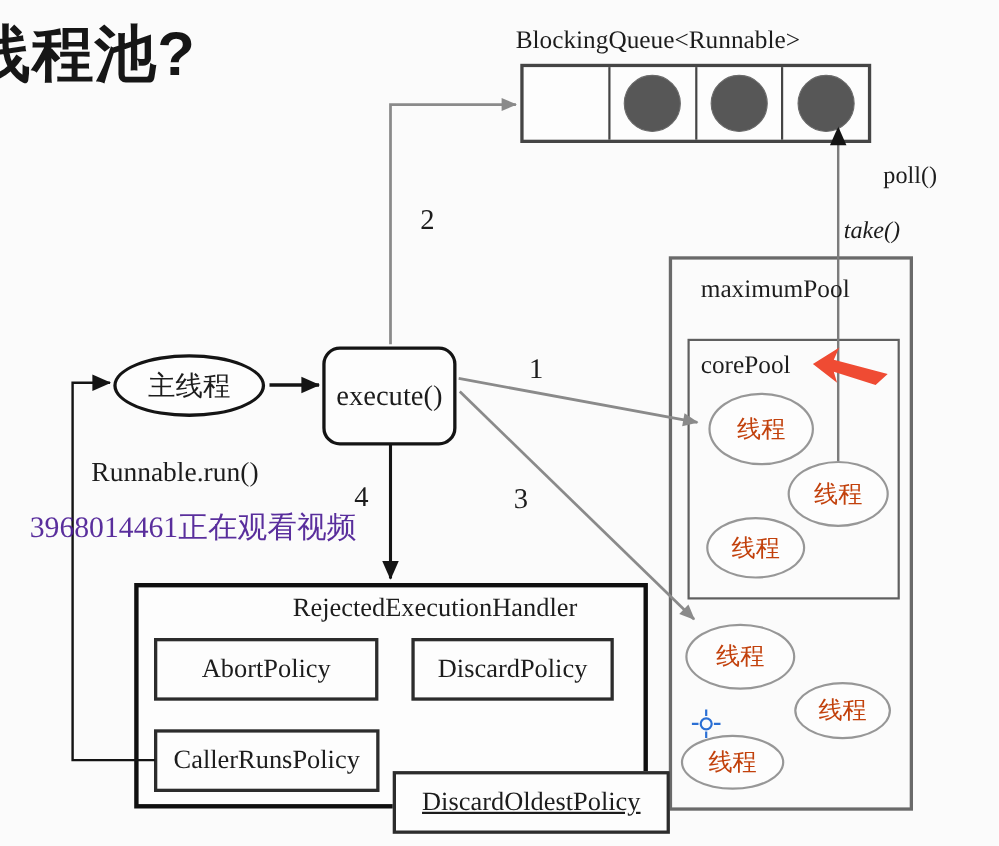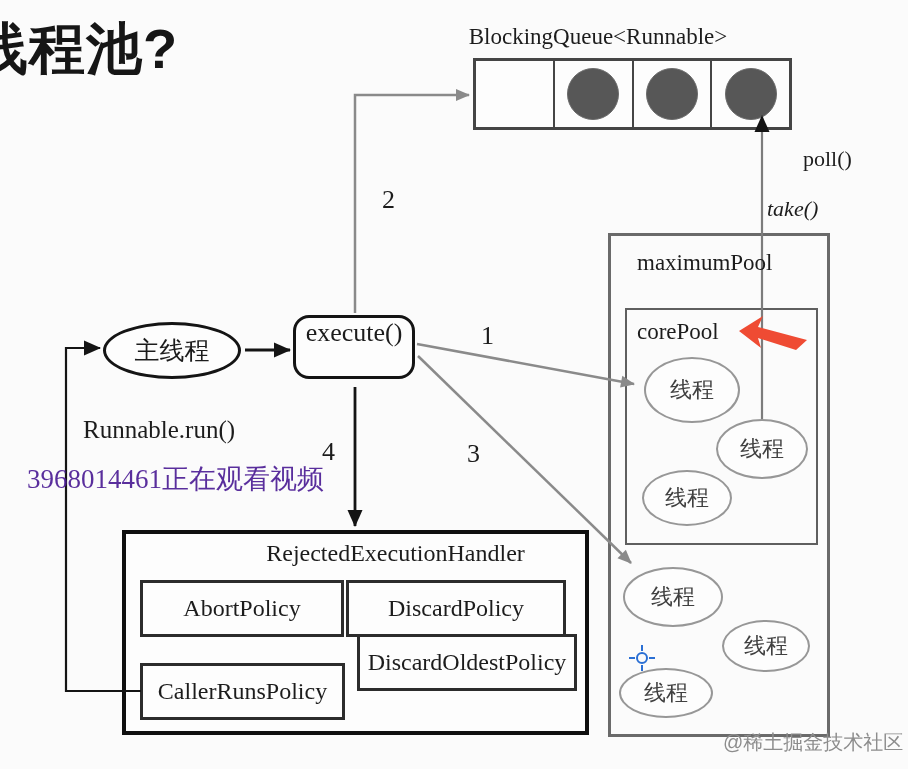--- a/index.html
+++ b/index.html
@@ -35,43 +35,43 @@
   .maximum-pool-box { left:608px; top:233px; width:222px; height:504px; border:3px solid #6a6a6a; z-index:1; }
   .core-pool-box { left:625px; top:308px; width:193px; height:237px; border:2px solid #5f5f5f; z-index:1; }
   .maximum-pool-label { left:617px; top:250px; font-size:23px;margin-left:20px; }
   .core-pool-label { left:637px; top:319px; font-size:23px; }
 
   
   .ellipse {
     position:absolute; border-radius:50%; background:#fdfdfd;
     display:flex; align-items:center; justify-content:center; z-index:3;
   }
-  .thread-ellipse { border:2px solid #979797; font-size:22px; color:#404040; }
+  .thread-ellipse { border:2px solid #979797; font-size:22px; color:#c2410c; }
   .main-thread { left:103px; top:322px; width:138px; height:57px; border:3px solid #141414; font-size:25px; }
 
   
   .execute-box {
-    left:293px; top:315px; width:122px; height:64px;
+    left:293px; top:315px; width:122px; height:90px;
     border:3px solid #141414; border-radius:16px; background:#fdfdfd;
-    display:flex; justify-content:center;
+    display:flex; align-items:center; justify-content:center;
     font-size:26px; z-index:3;
   }
 
   
   .reh-box { left:122px; top:530px; width:467px; height:205px; border:4px solid #0f0f0f; background:#fdfdfd; z-index:1; }
   .reh-title { left:122px; top:540px; width:547px; text-align:center; font-size:24px; }
   .policy-box {
     position:absolute; border:3px solid #2c2c2c; background:#fdfdfd;
     display:flex; align-items:center; justify-content:center;
     font-size:24px; z-index:2;
   }
   .policy-abort          { left:140px; top:580px; width:204px; height:57px; }
-  .policy-discard        { left:346px; top:580px; width:220px; height:57px; }
+  .policy-discard        { left:374px; top:580px; width:184px; height:57px; }
   .policy-caller-runs    { left:140px; top:663px; width:205px; height:57px; }
-  .policy-discard-oldest { left:357px; top:634px; width:220px; height:57px; }
+  .policy-discard-oldest { left:357px; top:701px; width:252px; height:57px;text-decoration:underline; }
 
   
   .poll-label { left:767px; top:146px; font-size:22px;margin-left:36px; }
   .take-label { left:767px; top:196px; font-size:22px;font-style:italic; }
   .step-label { font-size:26px; }
   .step-1 { left:481px; top:321px; }
   .step-2 { left:382px; top:185px; }
   .step-3 { left:467px; top:439px; }
   .step-4 { left:322px; top:437px; }
   .runnable-label { left:83px; top:416px; font-size:25px; }
@@ -175,21 +175,20 @@
 
   <div class="lbl poll-label">poll()</div>
   <div class="lbl take-label">take()</div>
   <div class="lbl step-label step-1">1</div>
   <div class="lbl step-label step-2">2</div>
   <div class="lbl step-label step-3">3</div>
   <div class="lbl step-label step-4">4</div>
   <div class="lbl runnable-label">Runnable.run()</div>
 
   <div class="lbl wm-viewer">3968014461正在观看视频</div>
-  <div class="lbl wm-community">@稀土掘金技术社区</div>
 
   <svg class="overlay" width="908" height="769" viewBox="0 0 908 769">
     <polygon points="739,331 763,316 758,327 807,340 796,350 758,338 761,348" fill="#ef4b33"></polygon>
     <g stroke="#2a6fd4" stroke-width="2" fill="none">
       <circle cx="642" cy="658" r="5"></circle>
       <path d="M642,645 L642,651 M642,665 L642,671 M629,658 L635,658 M649,658 L655,658"></path>
     </g>
   </svg>
 
 </div>

